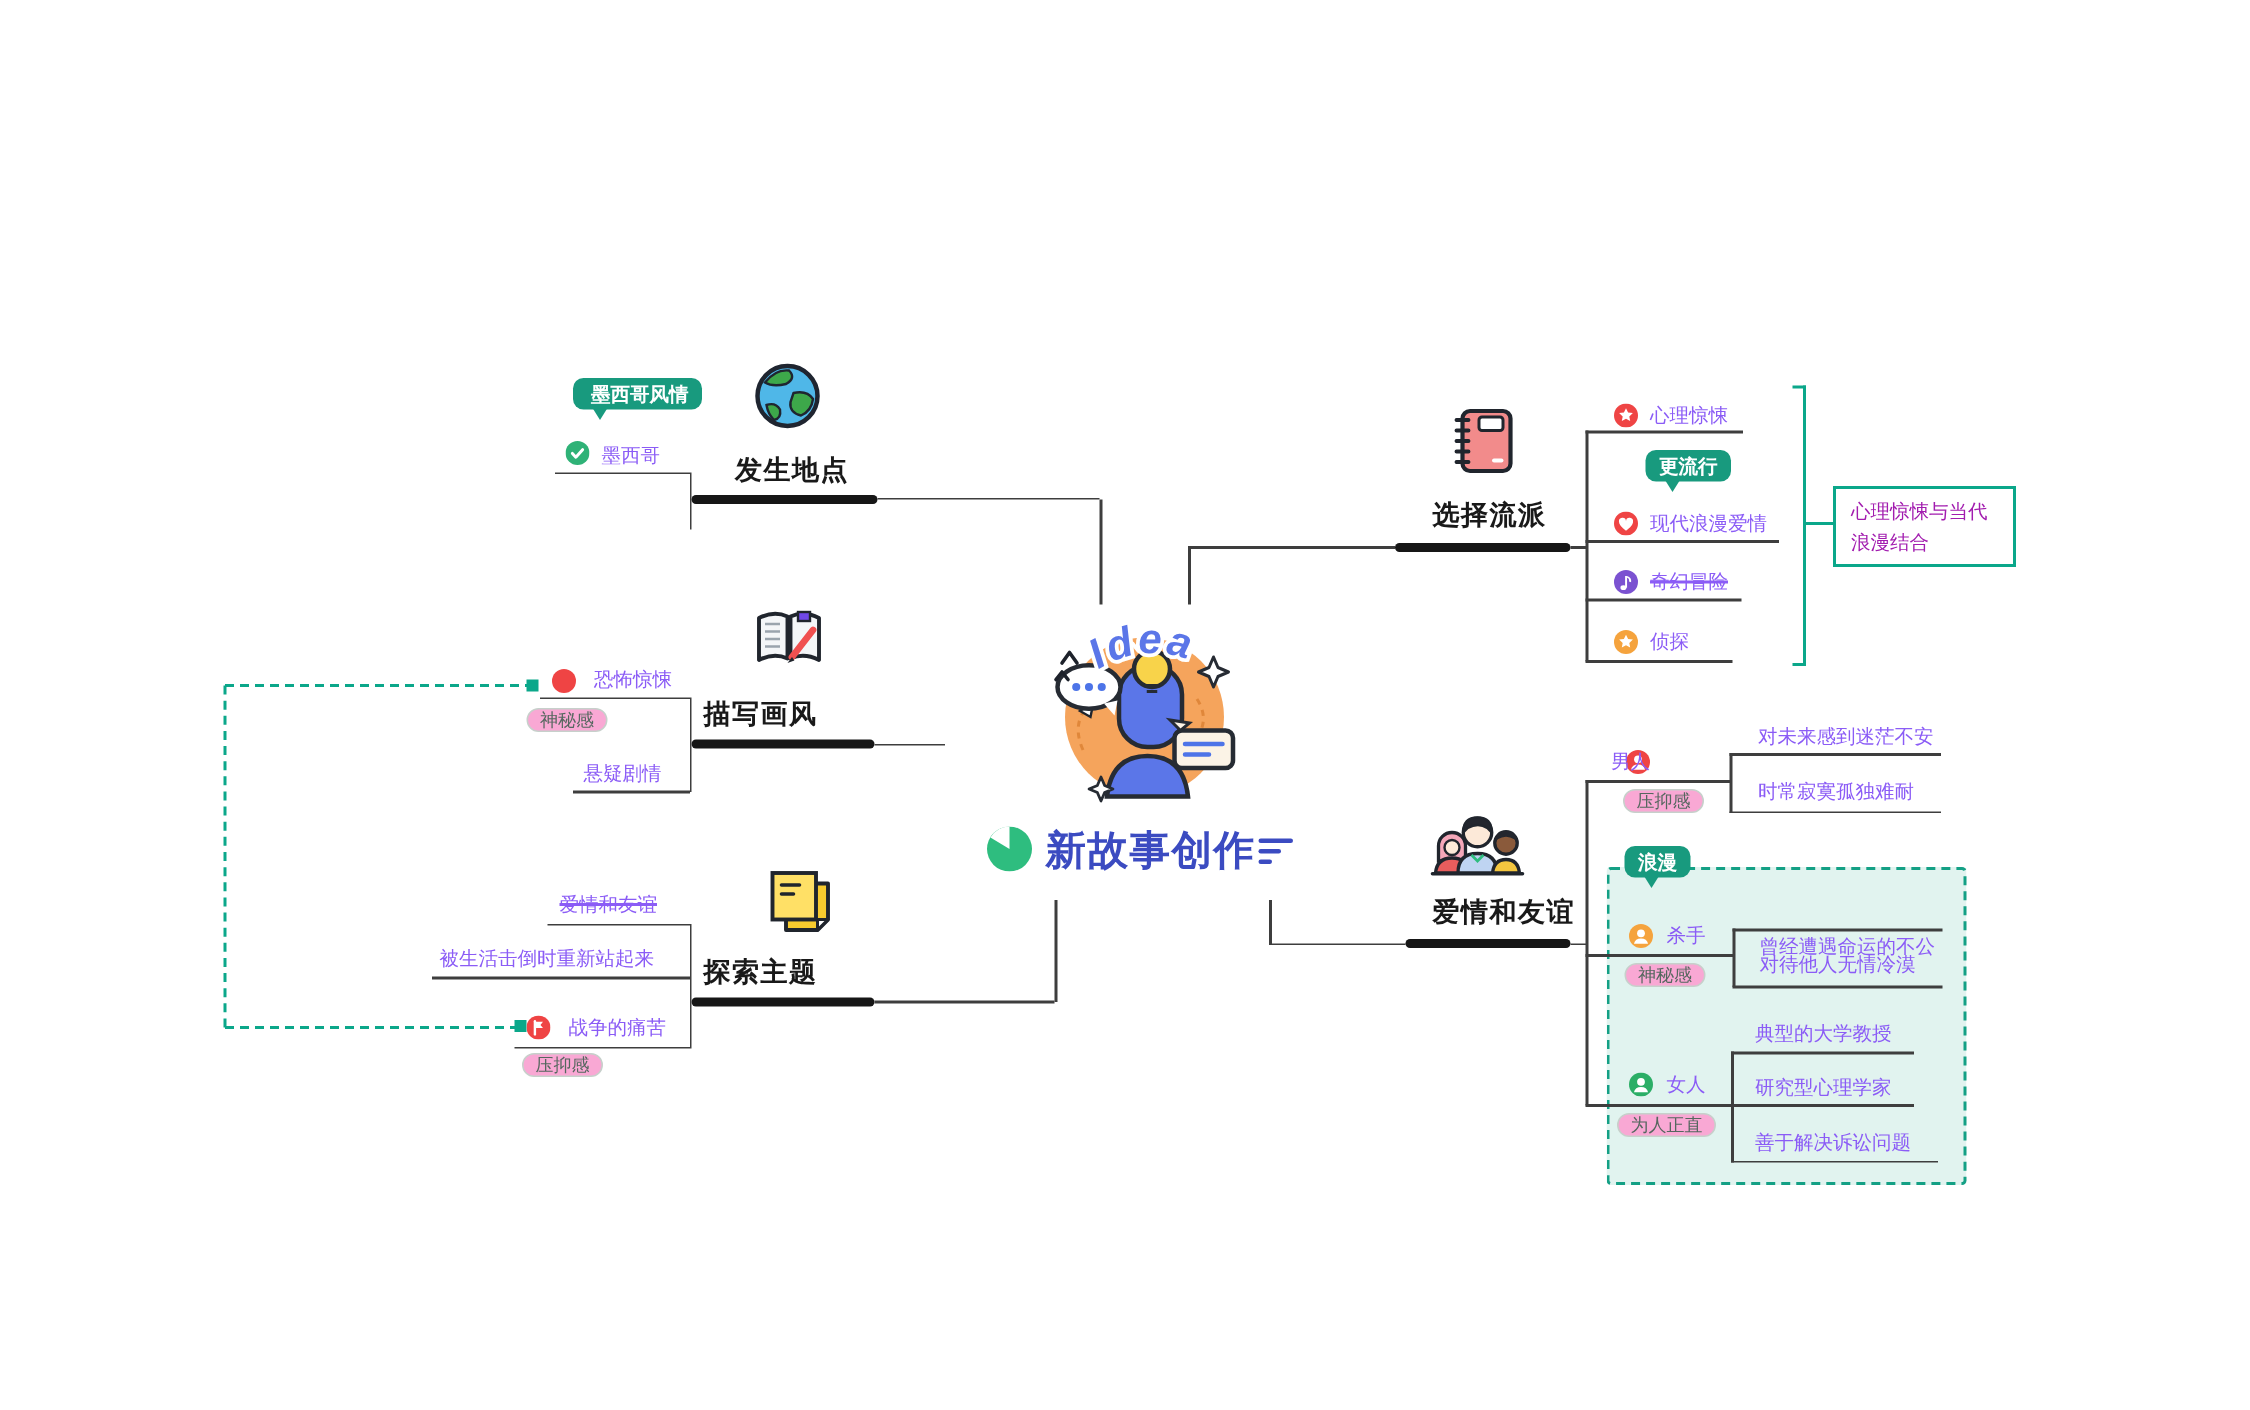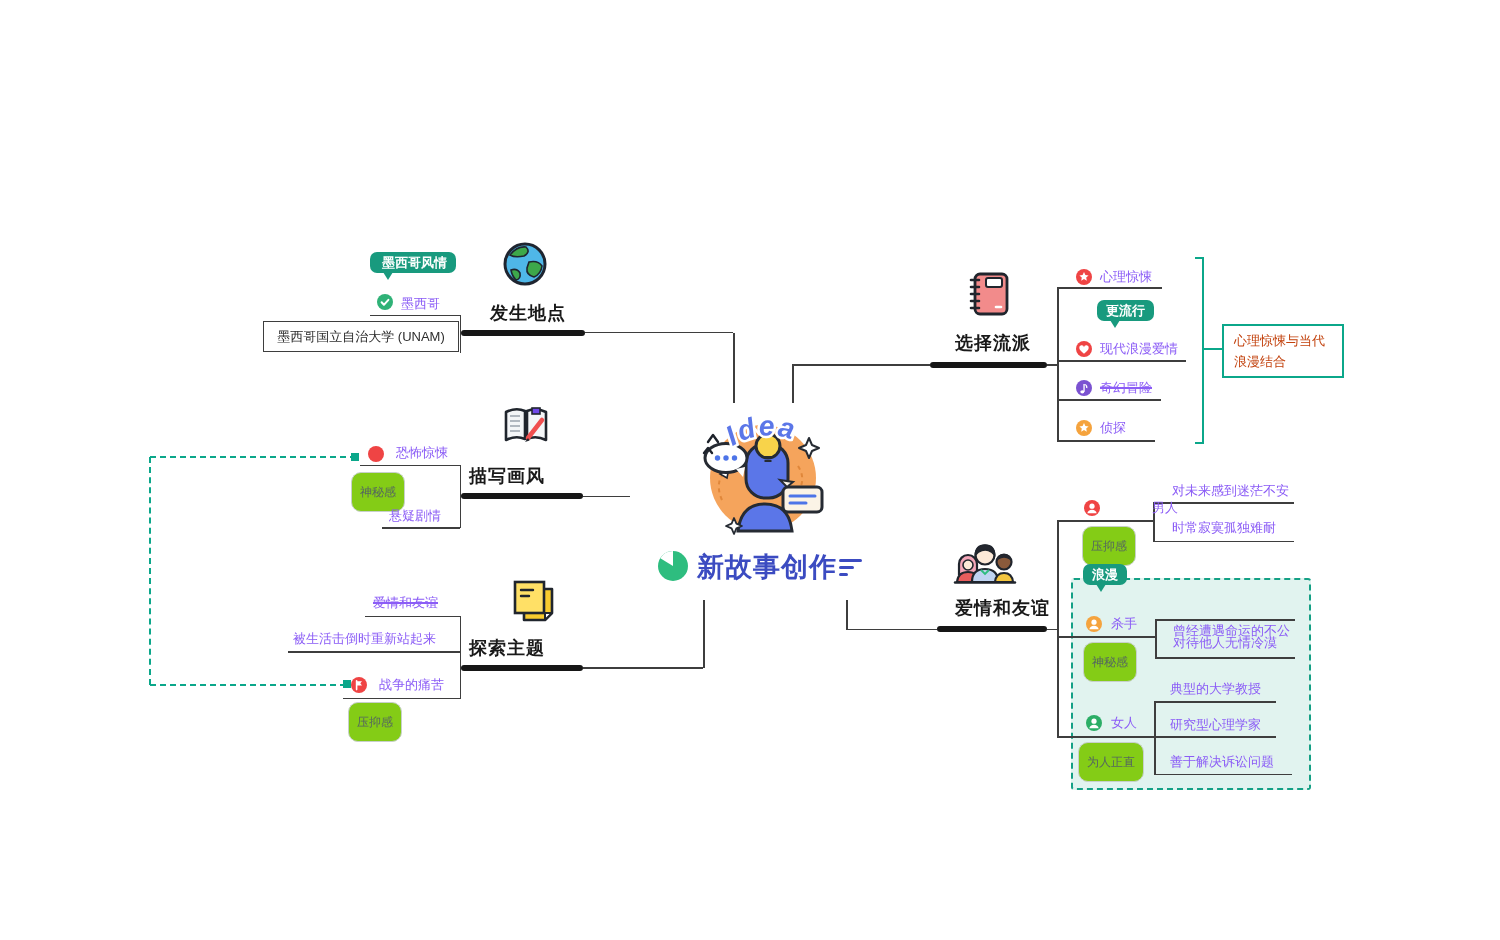--- a/index.html
+++ b/index.html
@@ -8,25 +8,25 @@
   .hl{position:absolute;height:1.5px;background:#3e3e3e;}
   .vl{position:absolute;width:1.5px;background:#3e3e3e;}
   .bar{position:absolute;height:6px;background:#161616;border-radius:3px;}
   .topic{position:absolute;font-size:13px;color:#8b5cf6;white-space:nowrap;}
   .blabel{position:absolute;font-size:18px;font-weight:bold;color:#191919;white-space:nowrap;letter-spacing:1px;}
   .strike{text-decoration:line-through;text-decoration-thickness:1.5px;}
   .ctag{position:absolute;background:#189A7E;color:#fff;font-size:13px;font-weight:bold;
         padding:4px 9px;border-radius:7px;white-space:nowrap;line-height:1;}
   .ctag::after{content:"";position:absolute;left:13px;bottom:-7px;width:0;height:0;
         border-left:5px solid transparent;border-right:5px solid transparent;border-top:8px solid #189A7E;}
-  .otag{position:absolute;border:1.5px solid #c7d0cb;border-radius:10px;background:#84cc16;
-        padding:12px 8px;font-size:12px;color:#55675f;white-space:nowrap;line-height:1.2;}
+  .otag{position:absolute;border:1.5px solid #c7d0cb;border-radius:10px;background:#f9a8d4;
+        padding:0 8px;font-size:12px;color:#55675f;white-space:nowrap;line-height:1.2;}
   .nodebox{position:absolute;border:1.5px solid #3e3e3e;background:#fff;display:flex;
         align-items:center;justify-content:center;font-size:13px;color:#2c2c2c;white-space:nowrap;}
-  .sumbox{position:absolute;border:2px solid #0BA78A;background:#fff;font-size:13px;color:#c2410c;
+  .sumbox{position:absolute;border:2px solid #0BA78A;background:#fff;font-size:13px;color:#a21caf;
         line-height:21px;padding:4px 10px;width:98px;height:42px;}
   .gbox{position:absolute;border:2px dashed #14A085;background:rgba(20,160,133,0.13);border-radius:3px;}
   .dashh{position:absolute;height:0;border-top:2px dashed #0BA78A;}
   .dashv{position:absolute;width:0;border-left:2px dashed #0BA78A;}
   .sq{position:absolute;width:8px;height:8px;background:#0BA78A;}
   .badge{position:absolute;width:16px;height:16px;}
   .dot{position:absolute;width:16px;height:16px;border-radius:50%;background:#EF4444;}
   .title{position:absolute;font-size:27px;font-weight:bold;color:#3B4BC1;white-space:nowrap;letter-spacing:1px;}
 </style>
 </head>
@@ -99,27 +99,26 @@
   <div class="sq" style="left:351px;top:453px;"></div>
   <div class="sq" style="left:343px;top:680px;"></div>
 
   <svg class="badge" style="left:501px;top:240px;width:48px;height:48px;" viewBox="0 0 48 48">
     <circle cx="24" cy="24" r="20" fill="#4FB7E8" stroke="#1F2530" stroke-width="3"></circle>
     <path d="M9,15 q7,-9 16,-8 q5,5 -2,9 q-9,2 -14,-1 z" fill="#3DA84A" stroke="#1F2530" stroke-width="1.6"></path>
     <path d="M28,22 q9,-2 13,4 q-1,8 -8,11 q-8,-2 -7,-9 z" fill="#3DA84A" stroke="#1F2530" stroke-width="1.6"></path>
     <path d="M10,30 q6,-2 9,3 q1,6 -4,7 q-4,-4 -5,-10 z" fill="#3DA84A" stroke="#1F2530" stroke-width="1.6"></path>
   </svg>
   <div class="blabel" style="left:490px;top:301px;">发生地点</div>
-  <div class="ctag" style="left:370px;top:252px;padding-left:12px;">墨西哥风情</div>
+  <div class="ctag" style="left:382px;top:252px;padding-left:12px;">墨西哥风情</div>
   <svg class="badge" style="left:377px;top:294px;" viewBox="0 0 16 16">
     <circle cx="8" cy="8" r="8" fill="#2FB277"></circle>
     <path d="M4.6,8.3 l2.3,2.5 4.5,-5" fill="none" stroke="#fff" stroke-width="2" stroke-linecap="round" stroke-linejoin="round"></path>
   </svg>
   <div class="topic" style="left:401px;top:295px;">墨西哥</div>
-  <div class="nodebox" style="left:263px;top:321px;width:194px;height:29px;">墨西哥国立自治大学 (UNAM)</div>
 
   <svg class="badge" style="left:501px;top:402px;width:50px;height:48px;" viewBox="0 0 50 48">
     <path d="M5,10 q10,-5 19,-1 v28 q-9,-4 -19,1 z" fill="#F4F6F8" stroke="#20252d" stroke-width="2.6" stroke-linejoin="round"></path>
     <path d="M45,10 q-10,-5 -19,-1 v28 q9,-4 19,1 z" fill="#F4F6F8" stroke="#20252d" stroke-width="2.6" stroke-linejoin="round"></path>
     <path d="M9,14 h10 M9,19 h10 M9,24 h10 M9,29 h10" stroke="#9aa4ad" stroke-width="1.6"></path>
     <rect x="31" y="6" width="8" height="6" fill="#7048E8" stroke="#20252d" stroke-width="1.6"></rect>
     <path d="M27,36 L41,18" stroke="#F05050" stroke-width="4.5" stroke-linecap="round"></path>
     <path d="M27,36 l-3,4 4.6,-1.6 z" fill="#20252d"></path>
   </svg>
   <div class="blabel" style="left:469px;top:464px;">描写画风</div>
@@ -227,21 +226,21 @@
     <path d="M42,46 q1,-9 9,-9 q8,0 9,9 z" fill="#F4C63F" stroke="#20252d" stroke-width="2.2"></path>
     <path d="M2,46.5 h60" stroke="#20252d" stroke-width="2.4" stroke-linecap="round"></path>
   </svg>
   <div class="blabel" style="left:955px;top:596px;">爱情和友谊</div>
 
   <svg class="badge" style="left:1084px;top:500px;" viewBox="0 0 16 16">
     <circle cx="8" cy="8" r="8" fill="#EF4444"></circle>
     <circle cx="8" cy="6.2" r="2.6" fill="#fff"></circle>
     <path d="M3.3,13.2 a4.8,4.4 0 0 1 9.4,0 z" fill="#fff"></path>
   </svg>
-  <div class="topic" style="left:1152px;top:499px;">男人</div>
+  <div class="topic" style="left:1074px;top:499px;">男人</div>
   <div class="otag" style="left:1082px;top:526px;">压抑感</div>
   <div class="topic" style="left:1172px;top:482px;">对未来感到迷茫不安</div>
   <div class="topic" style="left:1172px;top:519px;">时常寂寞孤独难耐</div>
 
   <div class="ctag" style="left:1083px;top:554px;margin-top:10px;">浪漫</div>
 
   <svg class="badge" style="left:1086px;top:616px;" viewBox="0 0 16 16">
     <circle cx="8" cy="8" r="8" fill="#F5A33D"></circle>
     <circle cx="8" cy="6.2" r="2.6" fill="#fff"></circle>
     <path d="M3.3,13.2 a4.8,4.4 0 0 1 9.4,0 z" fill="#fff"></path>

